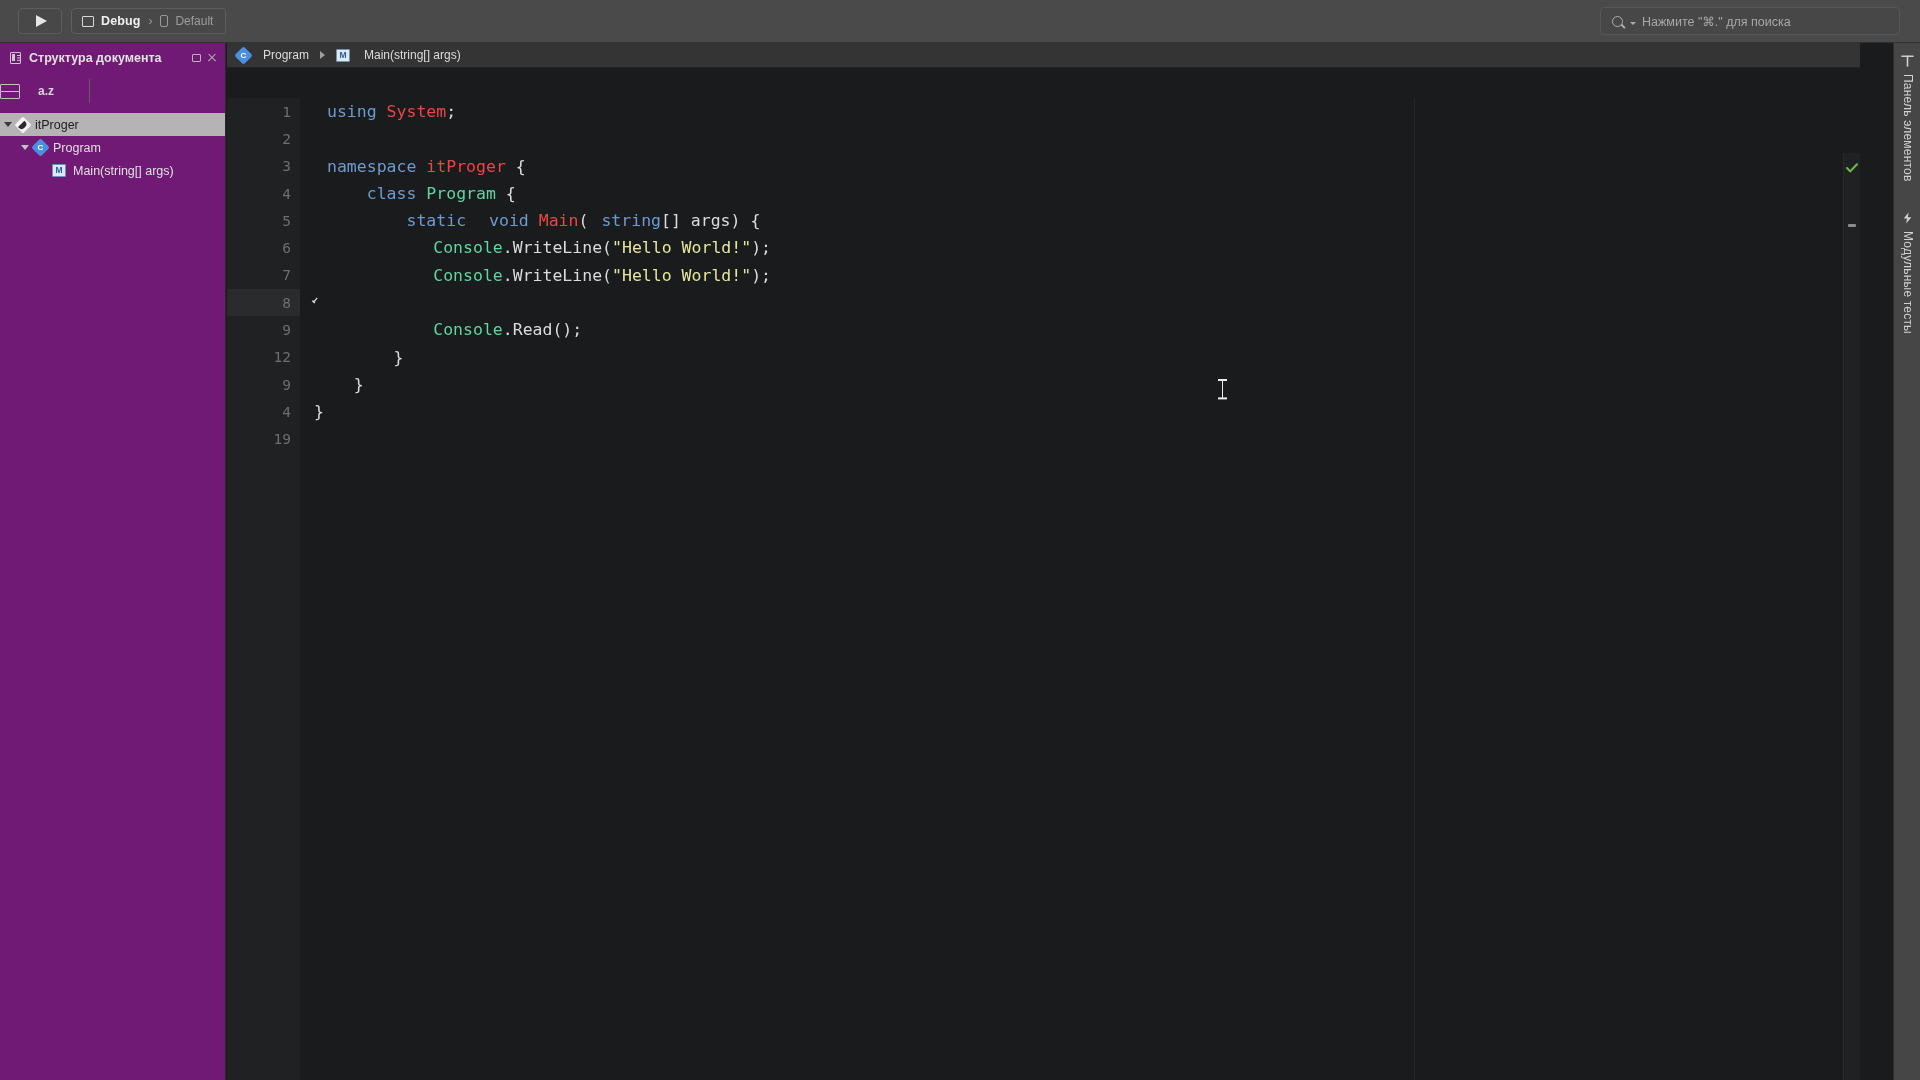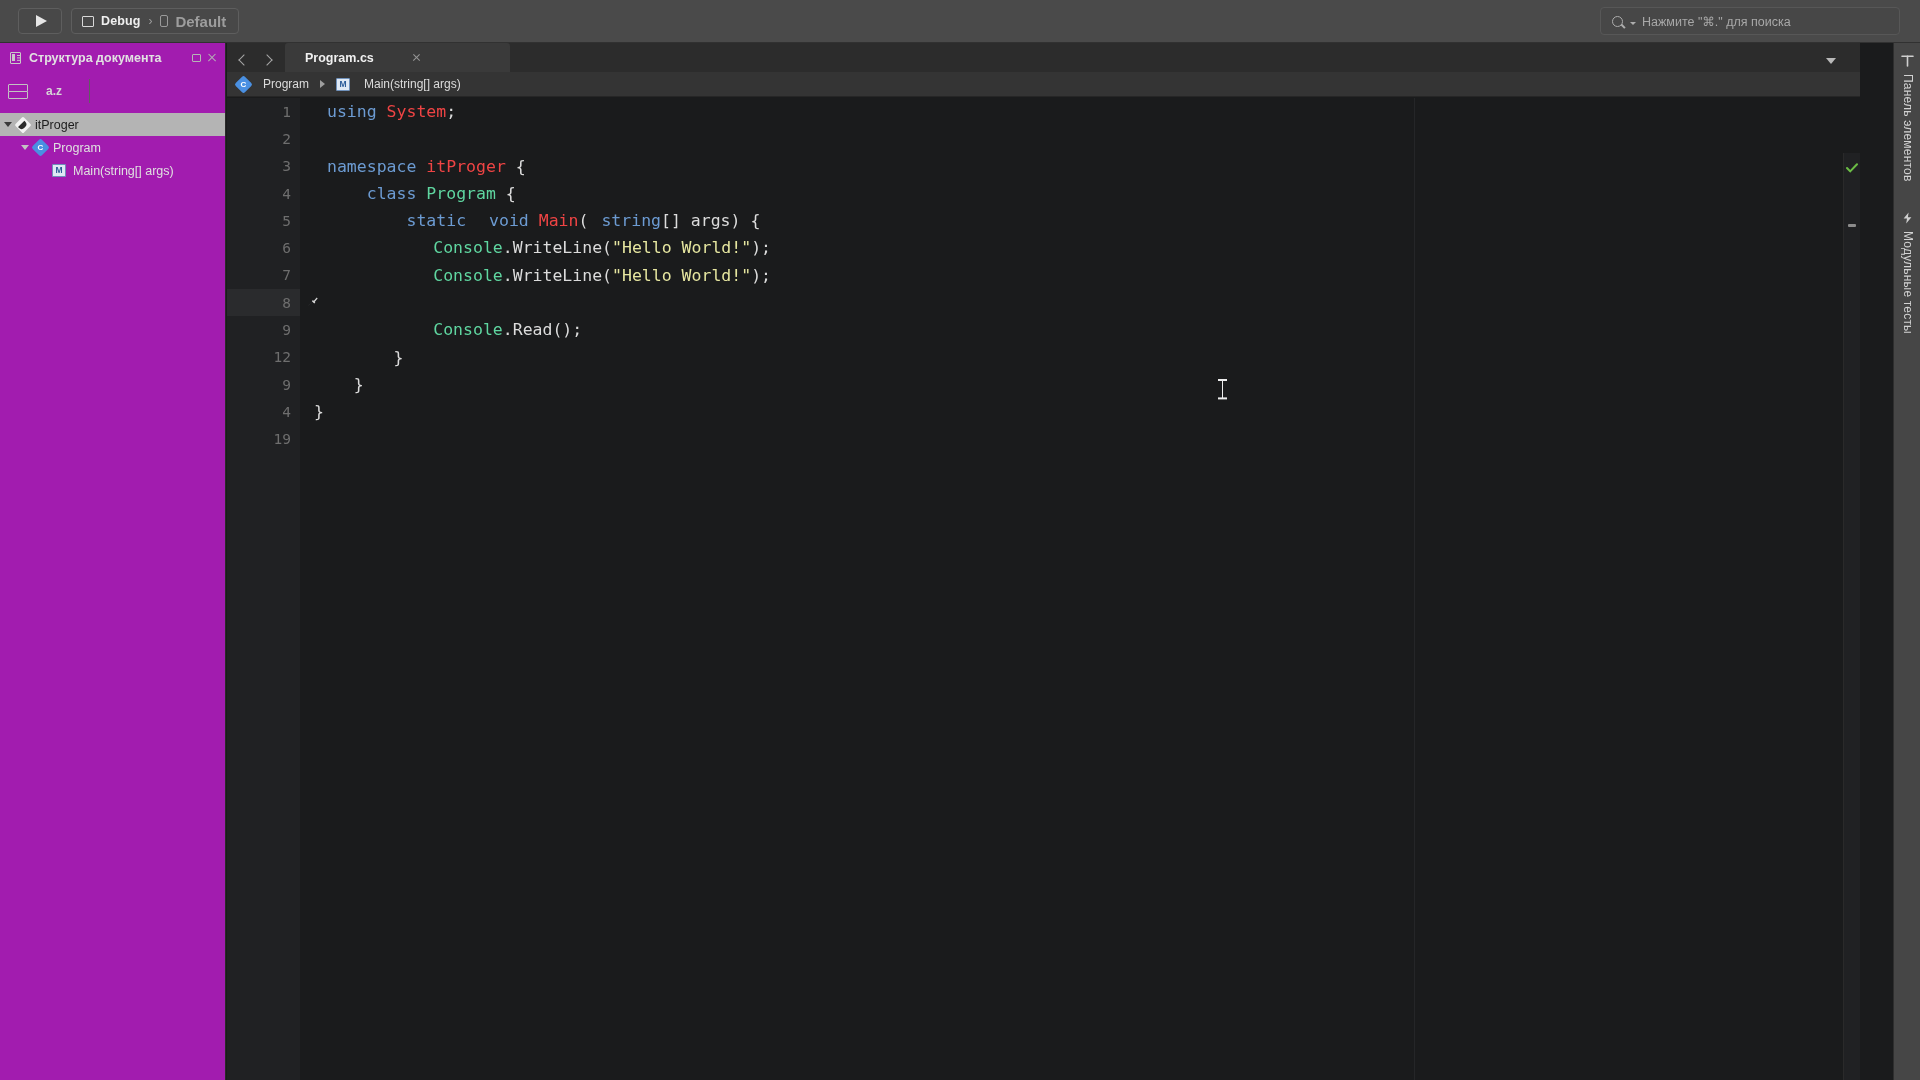--- a/index.html
+++ b/index.html
@@ -30,21 +30,21 @@
   }
   .config-btn { padding:0 12px 0 10px; gap:7px; }
   .sq-icon {
     width:12px; height:11px; border:1.6px solid #d8d8d8; border-radius:1px;
   }
   .dev-icon {
     width:8px; height:12px; border:1.5px solid #9a9a9a; border-radius:2px;
   }
   .cfg-text { font-size:12.5px; font-weight:bold; color:#f0f0f0; letter-spacing:.1px; }
   .cfg-sep { font-size:12px; color:#9d9d9d; margin:0 1px; }
-  .cfg-dim { font-size:15px; font-weight:bold; color:#9d9d9d; }
+  .cfg-dim { font-size:12px; font-weight:normal; color:#9d9d9d; }
 
   .tb-center {
     position:absolute; left:674px; top:8px; width:570px; height:27px;
     border:1px solid #575757; border-radius:4px; background:#474747;
     display:flex; align-items:center; justify-content:center; gap:8px;
   }
   .vs-logo {
     width:15px; height:14px; position:relative; flex:none;
   }
   .title-text { font-size:12.5px; color:#9a9a9a; }
@@ -64,21 +64,21 @@
   }
   .mag-caret {
     width:0;height:0;border-left:3px solid transparent;border-right:3px solid transparent;
     border-top:3.5px solid #adadad; margin-left:1px; margin-top:4px;
   }
   .search-ph { font-size:12.5px; color:#a8a8a8; }
 
   
   #docpad {
     position:absolute; left:0; top:43px; width:226px; height:1037px;
-    background:#a21caf;
+    background:#701a75;
     border-right:1px solid #2a2a2a;
   }
   .pad-head {
     height:30px; display:flex; align-items:center; padding:0 8px 0 10px;
     gap:6px;
   }
   .pad-title { font-size:12.5px; color:#e2e2e2; font-weight:bold; flex:1; white-space:nowrap;}
   .pad-icn {
     width:13px; height:13px; position:relative; flex:none;
   }
@@ -89,21 +89,21 @@
   .doc-glyph::after{content:"";position:absolute;left:5.5px;top:2px;width:4px;height:1.2px;background:#c9c9c9;
     box-shadow:0 2.4px 0 #c9c9c9, 0 4.8px 0 #c9c9c9;}
   .win-sq{ width:9px;height:8px;border:1.4px solid #b5b5b5;border-radius:1px; }
   .close-x{ position:relative; width:10px; height:10px; }
   .close-x::before,.close-x::after{
     content:"";position:absolute;left:0;top:4.3px;width:10px;height:1.3px;background:#b5b5b5;
   }
   .close-x::before{transform:rotate(45deg);} .close-x::after{transform:rotate(-45deg);}
 
   .pad-toolbar {
-    height:36px; display:flex; align-items:center; padding-left:8px; gap:20px;
+    height:36px; display:flex; align-items:center; padding-left:0; gap:20px;
     position:relative;
   }
   .pad-toolbar::after{
     content:""; position:absolute; left:89px; top:6px; width:1px; height:24px; background:#606060;
   }
   .grp-icon{ width:18px;height:14px;position:relative; }
   .grp-icon::before,.grp-icon::after{
     content:"";position:absolute;left:0;width:18px;height:6px;border:1.4px solid #c2c2c2;border-radius:1px;
   }
   .grp-icon::before{top:0;} .grp-icon::after{top:7px;}
@@ -309,31 +309,20 @@
         <div class="m-ico">
           <span>M</span>
         </div>
         <span>Main(string[] args)</span>
       </div>
     </div>
 </div>
 
 <div id="editor-wrap">
 
-  <div class="tabstrip">
-    <div class="nav-arrows">
-      <div class="arw"></div>
-      <div class="arw r"></div>
-    </div>
-    <div class="tab">
-      <span class="tab-label">Program.cs</span>
-      <div class="tab-x"></div>
-    </div>
-    <div class="tabs-menu"></div>
-  </div>
 
   <div class="breadcrumb">
     <div class="cls-ico">
       <span>C</span>
     </div>
     <span class="bc-text">Program</span>
     <div class="bc-arrow"></div>
     <div class="m-ico">
       <span>M</span>
     </div>

